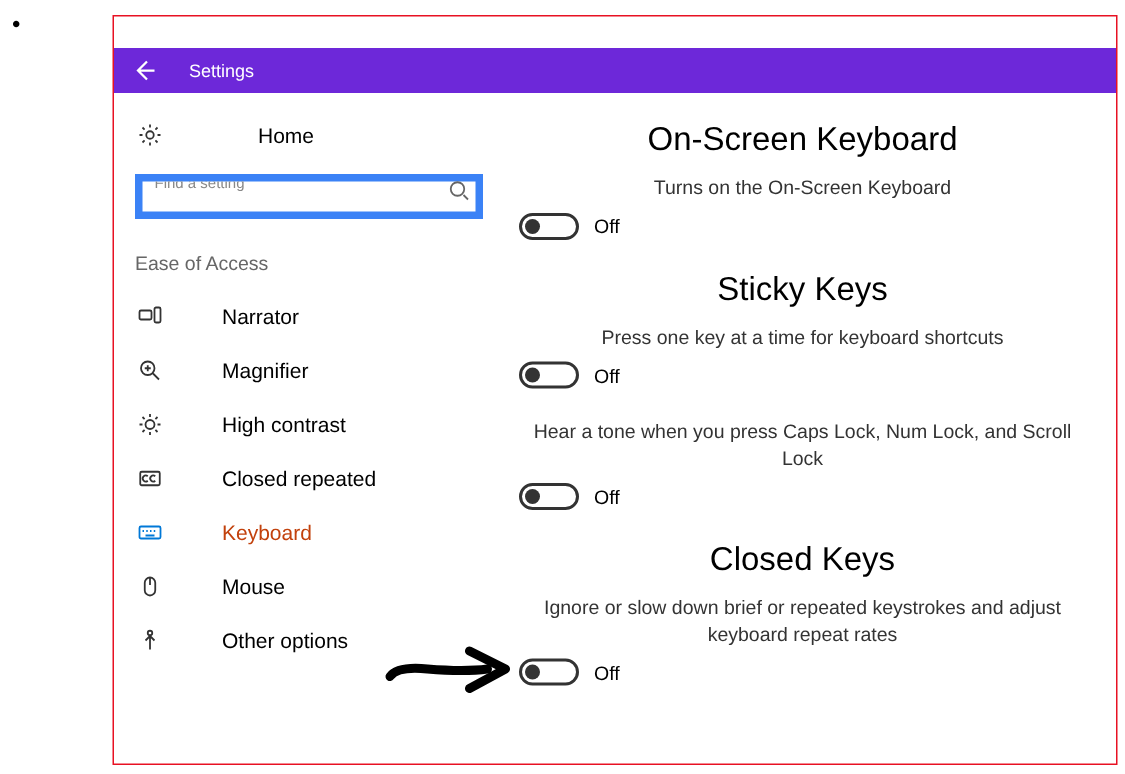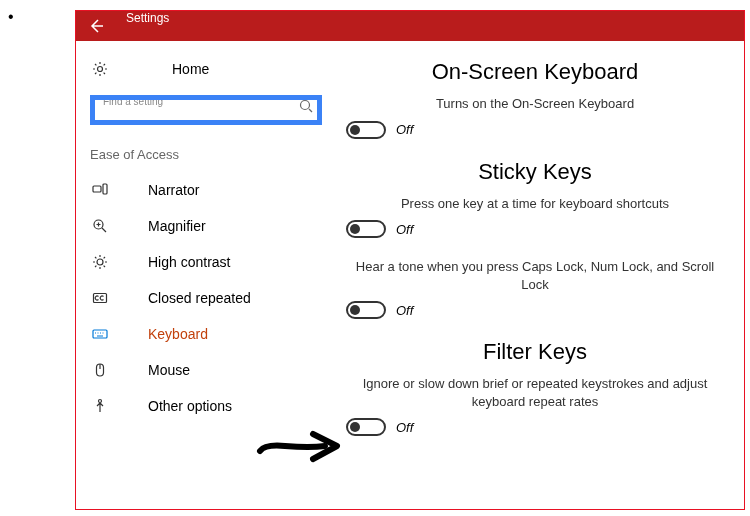--- a/index.html
+++ b/index.html
@@ -1,39 +1,39 @@
 <!DOCTYPE html>
 <html><head>
   <meta charset="utf-8">
   <style>
     * { margin: 0; padding: 0; box-sizing: border-box; font-family: 'Segoe UI', Tahoma, sans-serif; }
     body { background: #fff; width: 750px; height: 516px; position: relative; }
     .bullet { position: absolute; top: 8px; left: 8px; font-size: 16px; }
     .window { position: absolute; top: 10px; left: 75px; width: 670px; height: 500px; border: 1px solid #e81123; background: #fff; display: flex; flex-direction: column; }
-    .titlebar { height: 30px; background: #b91c1c; color: #fff; display: flex; align-items: flex-start; }
+    .titlebar { height: 30px; background: #6d28d9; color: #fff; display: flex; align-items: center; margin-top: 21px; }
     .back-btn { width: 40px; height: 30px; display: flex; align-items: center; justify-content: center; cursor: pointer; }
     .back-btn svg { width: 16px; height: 16px; }
     .title { font-size: 12px; margin-left: 10px; }
     .content { flex: 1; display: flex; overflow: hidden; }
     .sidebar { width: 260px; padding: 12px 0 0 0; }
     .home-row { display: flex; align-items: center; padding: 8px 14px; font-size: 14px; cursor: pointer; gap: 48px; }
     .home-row .icon { width: 20px; margin-right: 14px; display: flex; justify-content: center; }
     .search-box { margin: 6px 14px 16px 14px; position: relative; }
     .search-input { width: 100%; height: 30px; border: 5px solid #3b82f6; padding: 0 30px 16px 8px; font-size: 10px; outline: none; }
     .search-input::placeholder { color: #888; }
     .search-icon { position: absolute; right: 8px; top: 7px; color: #666; }
     .section-hdr { padding: 6px 14px 10px 14px; font-size: 13px; color: #666; }
     .nav-item { display: flex; align-items: center; padding: 10px 14px; font-size: 14px; cursor: pointer; color: #000; gap: 24px; }
     .nav-item.active { color: #c2410c; }
     .nav-item .icon { width: 20px; margin-right: 14px; display: flex; justify-content: center; align-items: center; }
     .main { flex: 1; padding: 18px 20px 10px 10px; overflow: hidden; text-align: center; }
     .group { margin-bottom: 20px; }
     .group-title { font-size: 22px; font-weight: 400; margin-bottom: 10px; }
     .group-desc { font-size: 13px; color: #333; margin-bottom: 8px; line-height: 1.35; }
-    .toggle-row { display: flex; align-items: center; font-style: italic; }
+    .toggle-row { display: flex; align-items: center; }
     .toggle { width: 40px; height: 18px; border: 2px solid #333; border-radius: 10px; position: relative; cursor: pointer; background: #fff; }
     .toggle-knob { width: 10px; height: 10px; background: #333; border-radius: 50%; position: absolute; top: 2px; left: 2px; }
     .toggle-label { font-size: 13px; margin-left: 10px; }
     .arrow-annot { position: absolute; top: 429px; left: 255px; pointer-events: none; }
     svg.icon-svg { width: 16px; height: 16px; }
   </style>
 </head>
 <body>
 
 <div class="bullet">•</div>
@@ -173,21 +173,21 @@
         <div class="group-desc">Hear a tone when you press Caps Lock, Num Lock, and Scroll Lock</div>
         <div class="toggle-row">
           <div class="toggle">
               <div class="toggle-knob"></div>
             </div>
           <div class="toggle-label">Off</div>
         </div>
       </div>
 
       <div class="group">
-        <div class="group-title">Filter Keys</div>
+        <div class="group-title">Closed Keys</div>
         <div class="group-desc">Ignore or slow down brief or repeated keystrokes and adjust keyboard repeat rates</div>
         <div class="toggle-row">
           <div class="toggle">
               <div class="toggle-knob"></div>
             </div>
           <div class="toggle-label">Off</div>
         </div>
       </div>
 
     </div>

